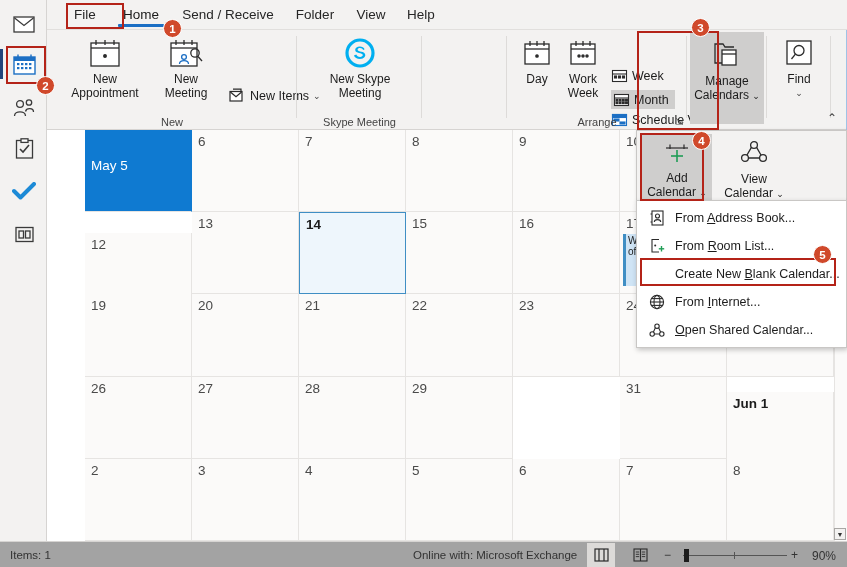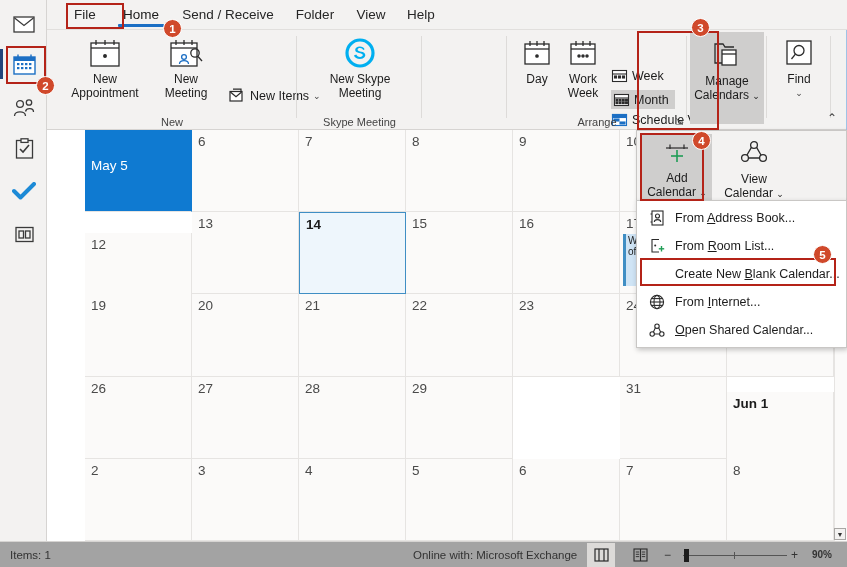--- a/index.html
+++ b/index.html
@@ -141,21 +141,21 @@
     position: absolute; width: 28px; height: 24px;
     display: flex; align-items: center; justify-content: center;
   }
   .viewbtn.on { background: #dcdad8; }
   .zoomtrack {
     position: absolute; height: 1px; background: #555;
   }
   .zoomthumb { position: absolute; width: 5px; height: 13px; background: #1c1c1c; }
   .zoomtick { position: absolute; width: 1px; height: 7px; background: #555; }
   .zoomsign { position: absolute; font-size: 12px; color: #333; }
-  .zoompct { position: absolute; font-size: 10px; color: #333; font-weight: bold; }
+  .zoompct { position: absolute; font-size: 12px; color: #333; }
   .ribbon-edge {
     position: absolute; right: 0; top: 30px; width: 1px; height: 100px; background: #9fc3e6;
   }
 </style>
 </head>
 <body>
 
 <div id="app">
 
   <div class="rail">

